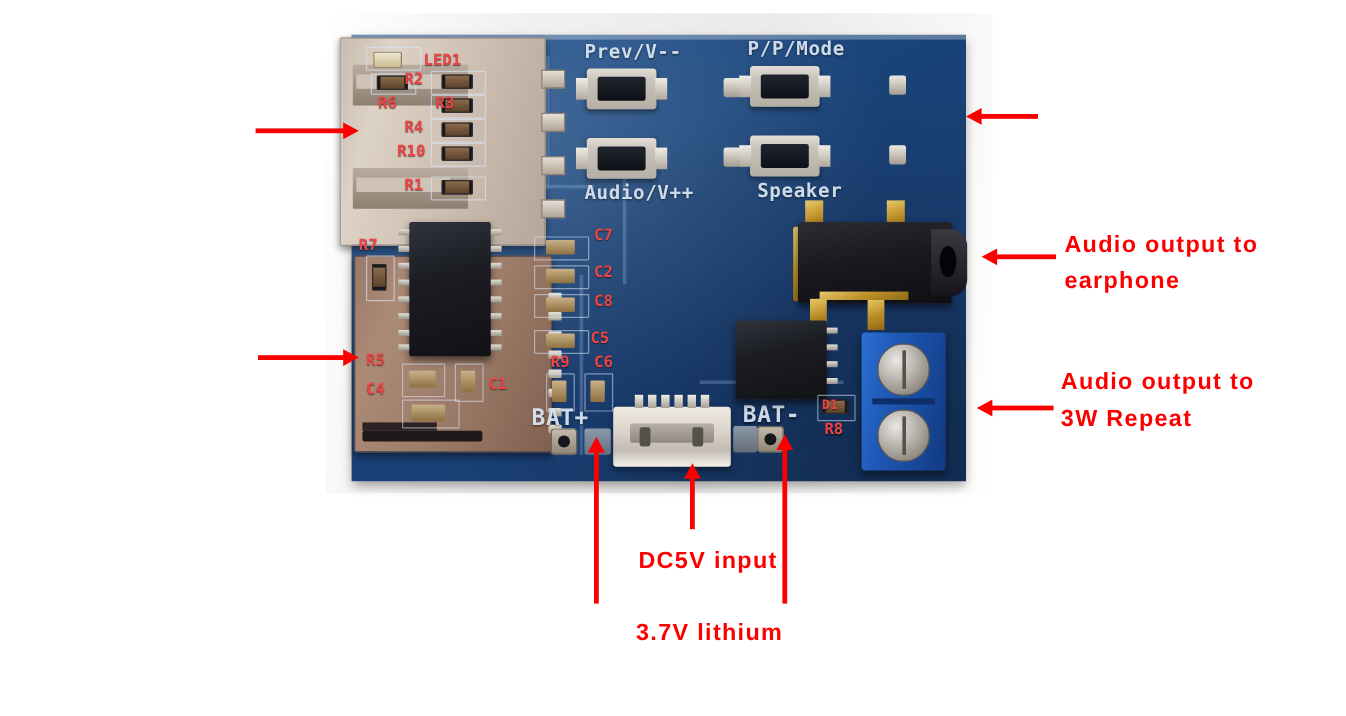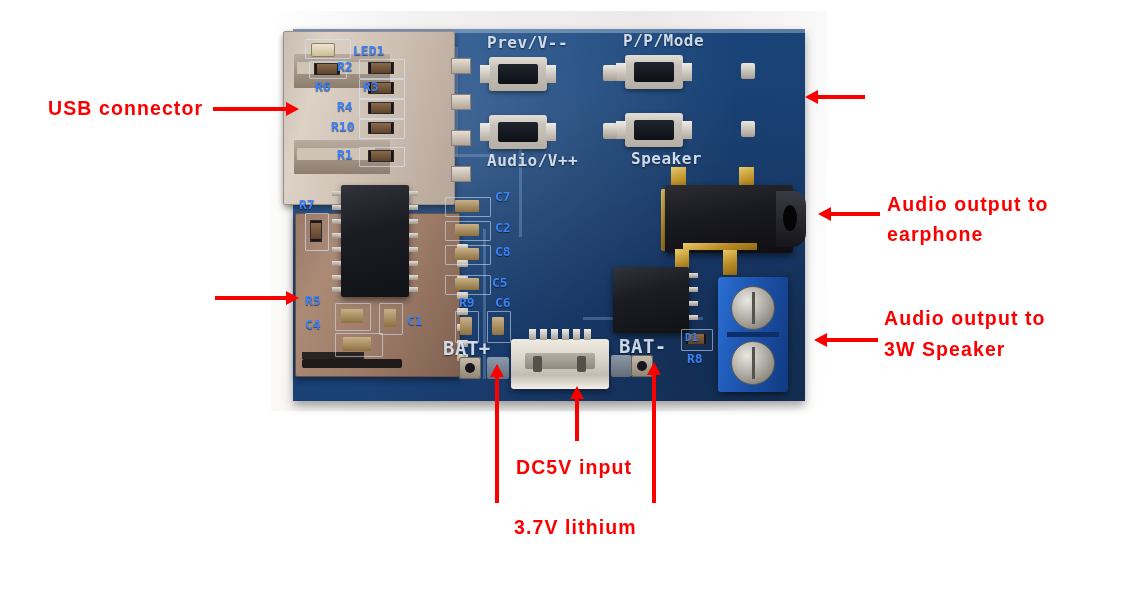--- a/index.html
+++ b/index.html
@@ -4,21 +4,21 @@
 <style>
   html,body{margin:0;padding:0;background:#ffffff;}
   body{width:1122px;height:597px;position:relative;overflow:hidden;
        font-family:"Liberation Sans","DejaVu Sans",sans-serif;}
 
   #stage{position:absolute;left:0;top:0;width:1122px;height:597px;background:#ffffff;}
 
   
   .anno{position:absolute;color:#fc0000;font-weight:bold;font-size:19.5px;
         letter-spacing:1.1px;white-space:nowrap;line-height:25px;}
-  .anno.c{text-align:center;}
+  .anno.c{text-align:center;margin-left:16px;}
 
   
   .arrow{position:absolute;background:#fc0000;}
   .head{position:absolute;width:0;height:0;}
   .head.right{border-top:7px solid transparent;border-bottom:7px solid transparent;border-left:13px solid #fc0000;}
   .head.left{border-top:7px solid transparent;border-bottom:7px solid transparent;border-right:13px solid #fc0000;}
   .head.up{border-left:7px solid transparent;border-right:7px solid transparent;border-bottom:13px solid #fc0000;}
 
   
   #photo{position:absolute;left:283px;top:17px;width:530px;height:381px;}
@@ -101,21 +101,21 @@
        box-shadow:inset 0 0 0 1px #2c2a2e;}
   .res i{position:absolute;left:3px;top:1px;width:20px;height:10px;
        background:linear-gradient(180deg,#8a6a4a,#5d432c);}
   .respad{position:absolute;width:44px;height:18px;border:1.5px solid rgba(215,230,250,.62);border-radius:1px;}
   .cappad{position:absolute;width:44px;height:18px;border:1.5px solid rgba(215,230,250,.55);border-radius:1px;}
   .cap{position:absolute;width:24px;height:12px;border-radius:1px;
        background:linear-gradient(180deg,#c9b089,#8e713f);}
   .ic{position:absolute;background:linear-gradient(165deg,#30333b 0%,#1b1d23 40%,#101216 100%);
        border-radius:2px;box-shadow:0 3px 6px rgba(0,0,0,.5);}
   .ic .pin{position:absolute;width:9px;height:5px;background:linear-gradient(180deg,#e4e0d8,#9a948a);}
-  .silk{position:absolute;color:#3b82f6;font-size:11px;font-weight:bold;
+  .silk{position:absolute;color:#ef4444;font-size:11px;font-weight:bold;
         font-family:"DejaVu Sans Mono","Liberation Mono",monospace;letter-spacing:0px;
         text-shadow:0 1px 1px rgba(0,0,0,.55);white-space:nowrap;}
   .silkbig{position:absolute;color:#dbe6f4;font-size:16px;font-weight:bold;
         font-family:"DejaVu Sans Mono","Liberation Mono",monospace;letter-spacing:.5px;
         text-shadow:0 1px 2px rgba(0,0,0,.6);white-space:nowrap;opacity:.93;}
   .pad{position:absolute;width:22px;height:22px;border-radius:3px;
        background:linear-gradient(180deg,#c6bdae,#8e8374);box-shadow:inset 0 0 0 1px #6d6456;}
   .pad:after{content:"";position:absolute;left:6px;top:6px;width:10px;height:10px;border-radius:50%;
        background:#17161a;}
   .trace{position:absolute;background:rgba(150,185,230,.30);}
@@ -337,37 +337,36 @@
           <i style="left:55px;"></i>
       </div>
       <div class="mouth"></div>
       <div class="notch" style="left:22px;"></div>
       <div class="notch" style="left:66px;"></div>
     </div>
     <div class="silverpin" style="left:204px;top:340px;width:22px;height:22px;border-radius:2px;opacity:.55;"></div>
     <div class="silverpin" style="left:328px;top:338px;width:20px;height:22px;border-radius:2px;opacity:.55;"></div>
   </div>
 
-  <div class="anno" style="left:48px;top:96px;">USB connector</div>
   <div class="arrow" style="left:213px;top:107px;width:74px;height:4px;"></div>
   <div class="head right" style="left:286px;top:102px;"></div>
 
   <div class="arrow" style="left:215px;top:296px;width:72px;height:4px;"></div>
   <div class="head right" style="left:286px;top:291px;"></div>
 
   <div class="arrow" style="left:817px;top:95px;width:48px;height:4px;"></div>
   <div class="head left" style="left:805px;top:90px;"></div>
 
   <div class="anno" style="left:887px;top:192px;">Audio output to</div>
   <div class="anno" style="left:887px;top:222px;">earphone</div>
   <div class="arrow" style="left:830px;top:212px;width:50px;height:4px;"></div>
   <div class="head left" style="left:818px;top:207px;"></div>
 
   <div class="anno" style="left:884px;top:306px;">Audio  output  to</div>
-  <div class="anno" style="left:884px;top:337px;">3W Speaker</div>
+  <div class="anno" style="left:884px;top:337px;">3W Repeat</div>
   <div class="arrow" style="left:826px;top:338px;width:52px;height:4px;"></div>
   <div class="head left" style="left:814px;top:333px;"></div>
 
   <div class="anno c" style="left:516px;top:455px;">DC5V input</div>
   <div class="arrow" style="left:575px;top:397px;width:4px;height:44px;"></div>
   <div class="head up" style="left:570px;top:386px;"></div>
 
   <div class="anno c" style="left:514px;top:515px;">3.7V   lithium</div>
   <div class="arrow" style="left:495px;top:375px;width:4px;height:128px;"></div>
   <div class="head up" style="left:490px;top:364px;"></div>

